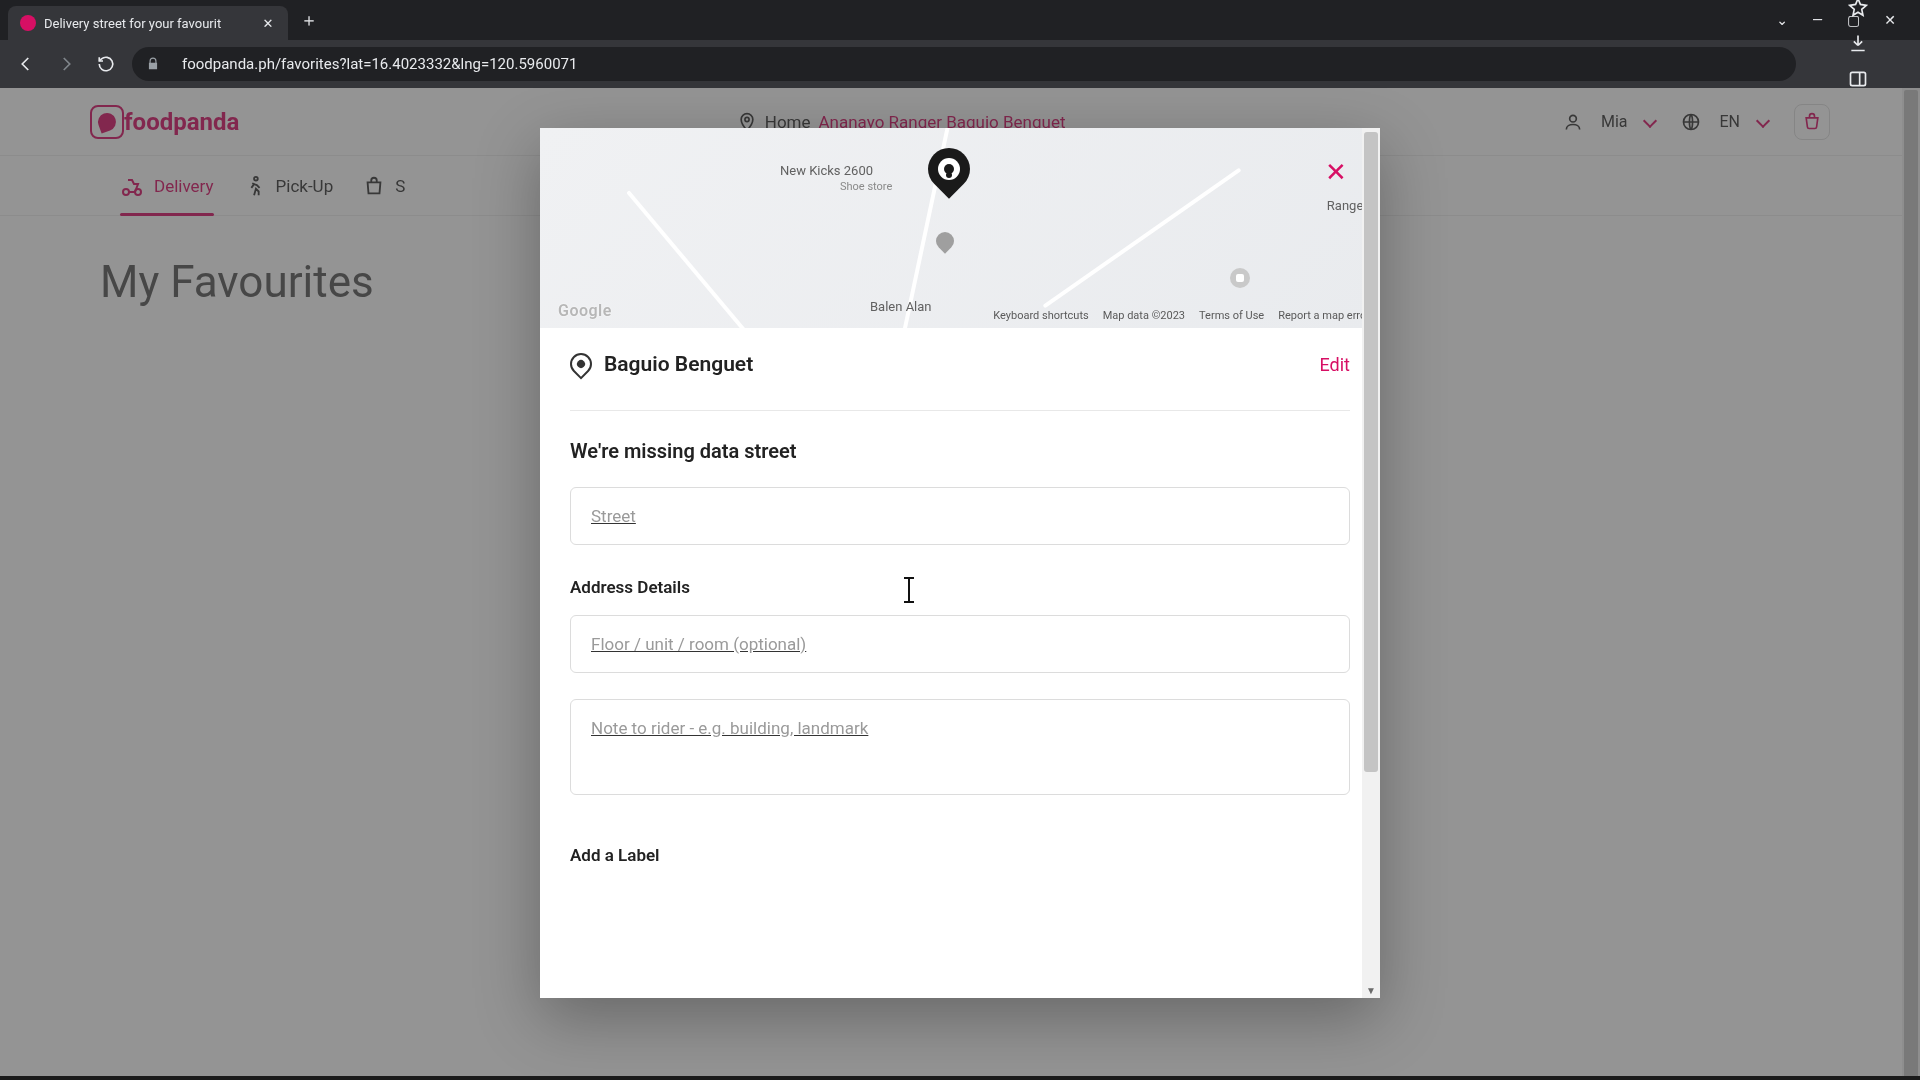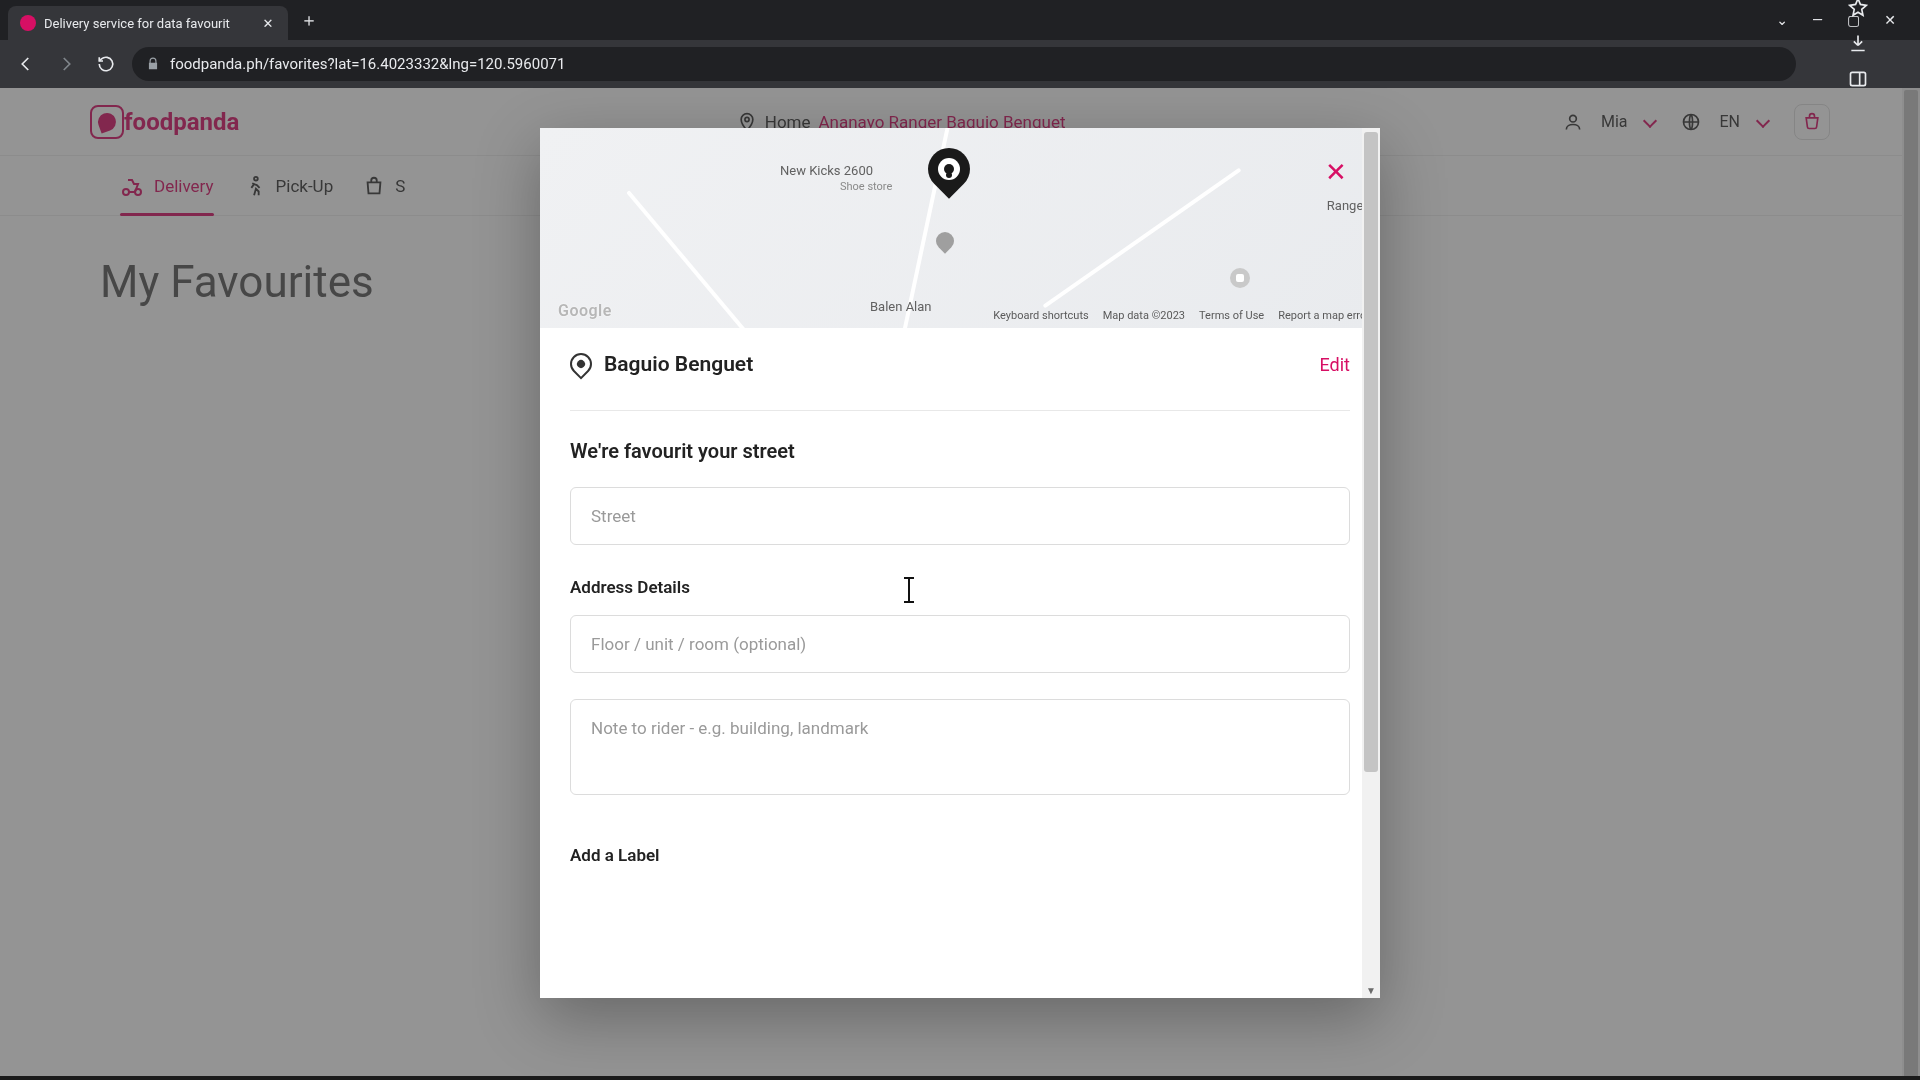--- a/index.html
+++ b/index.html
@@ -12,21 +12,21 @@
 .tab .favicon { width:16px; height:16px; background:#d70f64; border-radius:50%; flex:none; }
 .tab .title { flex:1; white-space:nowrap; overflow:hidden; text-overflow:ellipsis; }
 .tab .close { width:16px; height:16px; display:flex; align-items:center; justify-content:center; cursor:pointer; }
 .new-tab { color:#e8eaed; margin-left:12px; font-size:18px; cursor:pointer; }
 .window-ctl { margin-left:auto; display:flex; gap:24px; color:#e8eaed; padding-right:16px; }
 .window-ctl span { cursor:pointer; font-size:14px; }
 
 .toolbar { display:flex; align-items:center; height:48px; background:#35363a; padding:0 12px; gap:12px; }
 .nav-btn { width:28px; height:28px; display:flex; align-items:center; justify-content:center; color:#e8eaed; cursor:pointer; border-radius:50%; }
 .nav-btn.disabled { color:#80868b; cursor:default; }
-.omnibox { flex:1; display:flex; align-items:center; background:#202124; border-radius:20px; height:34px; padding:0 14px; gap:10px; color:#e8eaed; }
+.omnibox { flex:1; display:flex; align-items:center; background:#202124; border-radius:20px; height:34px; padding:0 14px; gap:22px; color:#e8eaed; }
 .omnibox .lock { font-size:13px; color:#9aa0a6; }
 .omnibox .url { font-size:15px; color:#e8eaed; }
 .toolbar-right { display:flex; align-items:center; gap:16px; color:#e8eaed;flex-direction:column; }
 .incognito-chip { display:flex; align-items:center; gap:6px; background:#52555a; padding:4px 10px; border-radius:16px; font-size:13px; }
 .avatar-circle { width:20px; height:20px; border-radius:50%; background:#9aa0a6; display:flex; align-items:center; justify-content:center; font-size:12px; }
 
 
 .viewport { position:relative; width:100%; height:calc(1080px - 88px); background:#fff; }
 .page { position:absolute; inset:0; background:#fff; }
 
@@ -76,21 +76,21 @@
 .close-x { position:absolute; right:28px; top:28px; width:32px; height:32px; cursor:pointer; color:#d70f64; font-size:26px; display:flex; align-items:center; justify-content:center; z-index:5; }
 
 .modal-body { padding:24px 30px 30px; }
 .loc-row { display:flex; align-items:center; gap:12px; }
 .loc-ico { width:22px; height:22px; border:2px solid #333; border-radius:50% 50% 50% 0; transform:rotate(-45deg); display:flex; align-items:center; justify-content:center; }
 .loc-ico::before { content:""; width:8px; height:8px; background:#333; border-radius:50%; }
 .loc-name { font-size:21px; font-weight:600; color:#222; }
 .edit-link { margin-left:auto; color:#d70f64; font-size:18px; cursor:pointer; }
 .divider { height:1px; background:#e8e8e8; margin:34px 0 28px; }
 .section-h { font-size:20px; font-weight:600; color:#222; margin-bottom:24px; }
-.field { width:100%; border:1px solid #dcdcdc; border-radius:6px; padding:18px 20px; font-size:17px; color:#333; margin-bottom:26px; }
+.field { width:100%; border:1px solid #dcdcdc; border-radius:6px; padding:18px 20px; font-size:17px; color:#333; margin-bottom:26px;text-decoration:underline; }
 .field::placeholder { color:#9a9a9a; }
 textarea.field { height:96px; resize:none; }
 .sub-h { font-size:17px; font-weight:600; color:#222; margin:6px 0 18px; }
 
 .modal-scroll { position:absolute; right:0; top:0; width:18px; height:100%; background:#f1f1f1; }
 .modal-thumb { position:absolute; right:2px; top:4px; width:14px; height:640px; background:#c4c4c4; border-radius:3px; }
 .scroll-arrow { position:absolute; right:3px; width:12px; height:12px; display:flex; align-items:center; justify-content:center; color:#6b6b6b; font-size:10px; }
 .scroll-arrow.up { top:2px; }
 .scroll-arrow.down { bottom:2px; }
 
@@ -109,21 +109,21 @@
 
 .taskbar { position:absolute; left:0; right:0; bottom:0; height:4px; background:#1b1b1b; }
 </style>
 </head>
 <body>
 
 <div class="chrome">
   <div class="tab-strip">
     <div class="tab">
       <span class="favicon"></span>
-      <span class="title">Delivery service for data favourit</span>
+      <span class="title">Delivery street for your favourit</span>
       <span class="close">✕</span>
     </div>
     <span class="new-tab">＋</span>
     <div class="window-ctl">
       <span>⌄</span>
       <span>―</span>
       <span>▢</span>
       <span>✕</span>
     </div>
   </div>
@@ -319,21 +319,21 @@
       <span class="close-x">✕</span>
 
       <div class="modal-body">
         <div class="loc-row">
           <span class="loc-ico"></span>
           <span class="loc-name">Baguio Benguet</span>
           <span class="edit-link">Edit</span>
         </div>
         <div class="divider"></div>
 
-        <div class="section-h">We're favourit your street</div>
+        <div class="section-h">We're missing data street</div>
         <input class="field" placeholder="Street" style="">
 
         <div class="sub-h">Address Details</div>
         <input class="field" placeholder="Floor / unit / room (optional)" style="">
         <textarea class="field" placeholder="Note to rider - e.g. building, landmark" style=""></textarea>
 
         <div class="sub-h" style="margin-top:20px;">Add a Label</div>
       </div>
     </div>
 

